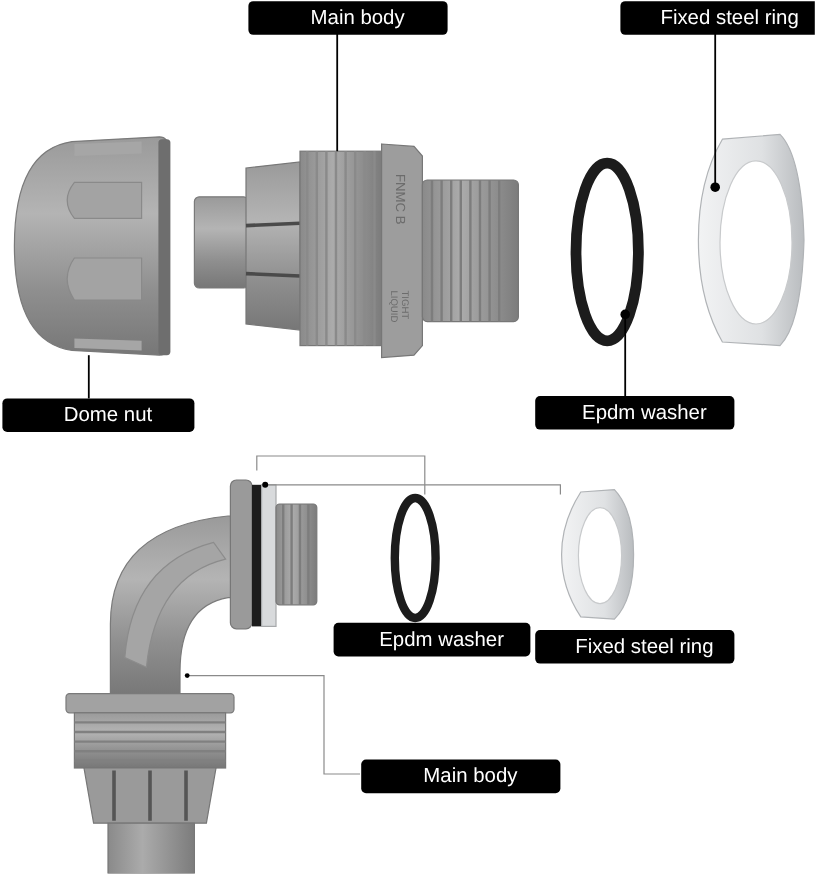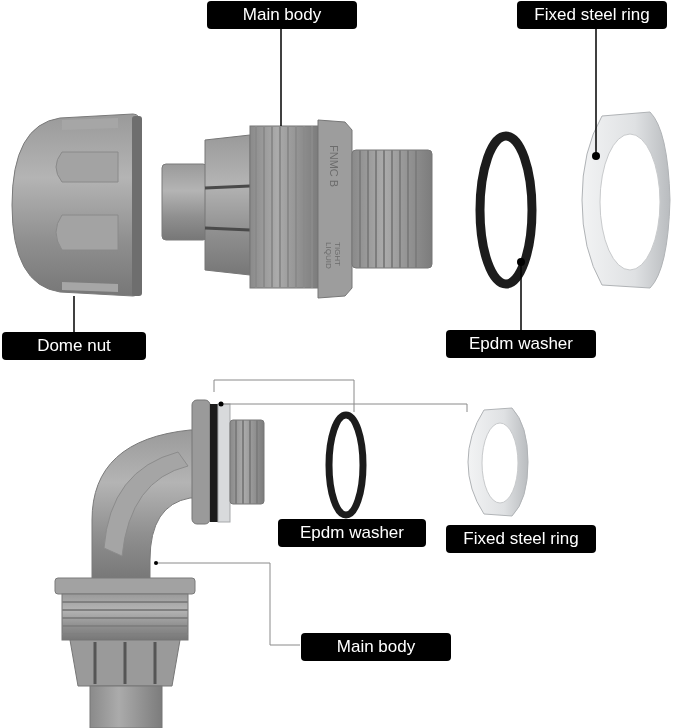--- a/index.html
+++ b/index.html
@@ -3,20 +3,21 @@
   <meta charset="utf-8">
   <style>
     html, body { margin: 0; padding: 0; background: #ffffff; }
     body { width: 679px; height: 728px; position: relative; overflow: hidden; font-family: "Liberation Sans", sans-serif; }
     #canvas { position: absolute; left: 0; top: 0; width: 679px; height: 728px; }
     .label {
       position: absolute; background: #000000; color: #ffffff;
       border-radius: 4px; font-family: "Liberation Sans", sans-serif;
       font-size: 17px; line-height: 28px; height: 28px; text-align: center;
       white-space: nowrap;
+      padding-left: 16px;
     }
   </style>
 </head>
 <body>
 
 <svg id="canvas" width="679" height="728" viewBox="0 0 679 728" xmlns="http://www.w3.org/2000/svg">
   <defs>
     <linearGradient id="gV" x1="0" y1="0" x2="0" y2="1">
       <stop offset="0" stop-color="#9a9a9a"></stop>
       <stop offset="0.35" stop-color="#b4b4b4"></stop>

